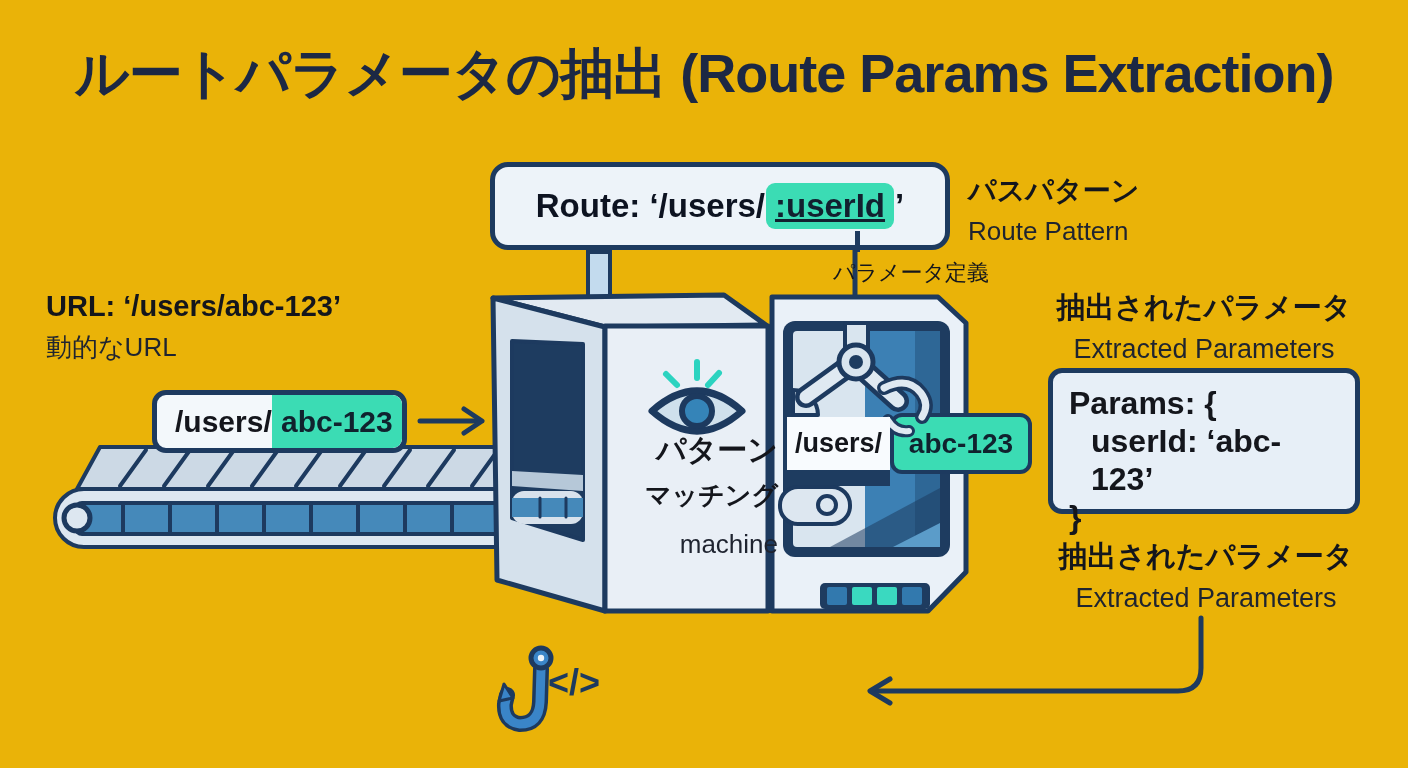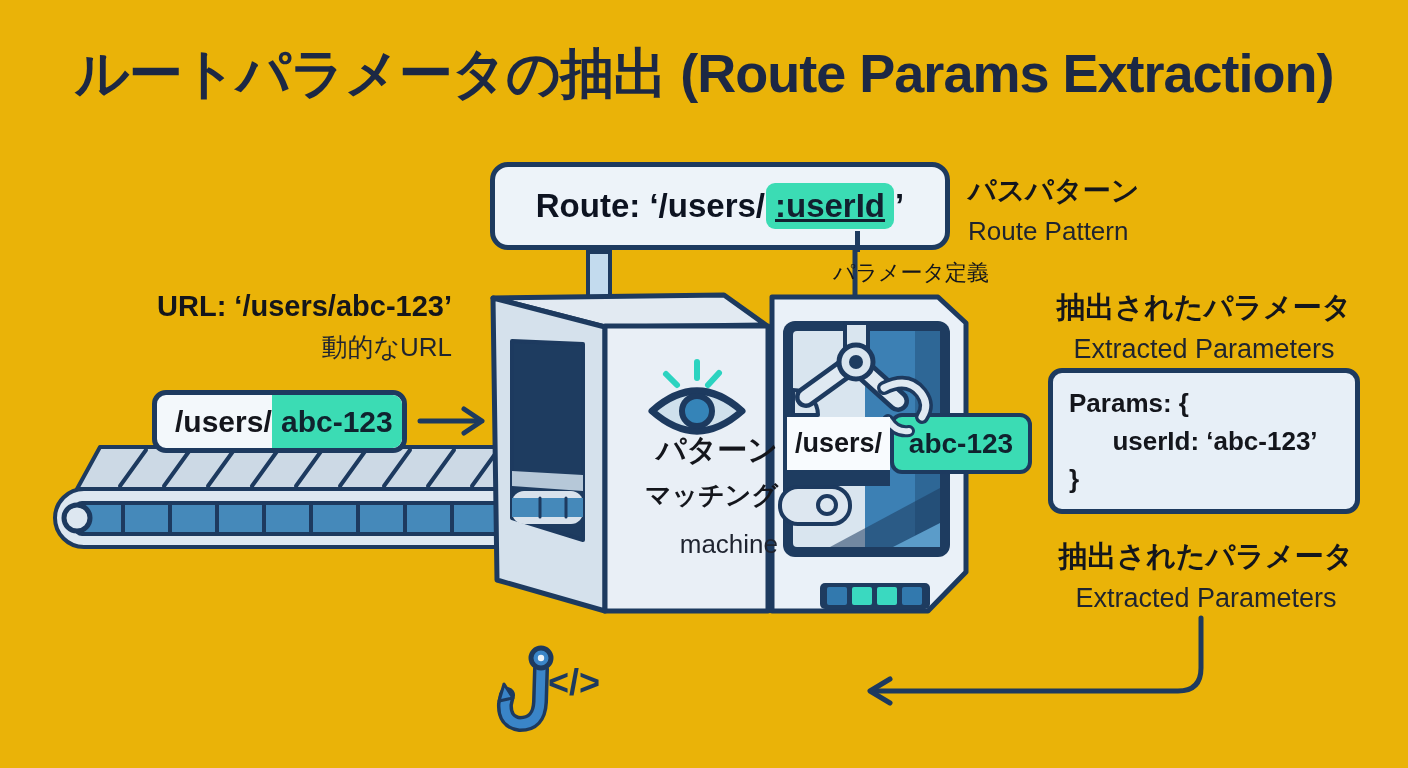--- a/index.html
+++ b/index.html
@@ -17,21 +17,21 @@
     border-radius:18px;display:flex;align-items:center;justify-content:center;font-size:33px;font-weight:700;color:#0d1321;}
   .route-sign .hl{background:var(--teal);border-radius:9px;padding:4px 9px;margin:0 1px;color:#12202f;text-decoration:underline;}
   .sign-stem{position:absolute;left:360px;top:64px;width:5px;height:21px;background:var(--navy);}
 
   .path-pattern{left:968px;top:172px;}
   .path-pattern .ja{font-size:28px;font-weight:700;}
   .path-pattern .en{font-size:26px;margin-top:6px;color:#1f2430;}
 
   .param-def{left:833px;top:258px;font-size:22px;}
 
-  .url-label{left:40px;top:290px;width:412px;text-align:right;}
+  .url-label{left:46px;top:290px;width:412px;text-align:left;}
   .url-label .main{font-size:29px;font-weight:700;}
   .url-label .sub{font-size:26px;margin-top:7px;color:#1f2430;}
 
   .conveyor-tag{left:152px;top:390px;width:255px;height:63px;background:#f3f8fb;border:5px solid var(--navy);
     border-radius:14px;display:flex;align-items:stretch;overflow:hidden;z-index:3;}
   .conveyor-tag .pre{display:flex;align-items:center;padding-left:18px;font-size:30px;font-weight:700;}
   .conveyor-tag .val{flex:1;background:var(--teal);border-radius:0 9px 9px 0;display:flex;align-items:center;
     justify-content:center;font-size:30px;font-weight:700;color:#10222e;}
 
   .machine-label{left:612px;top:430px;width:166px;text-align:right;}
@@ -43,22 +43,22 @@
     justify-content:center;font-size:27px;font-weight:700;}
   .machine-tag-text{left:892px;top:415px;width:138px;height:57px;display:flex;align-items:center;
     justify-content:center;font-size:28px;font-weight:700;color:#10222e;}
 
   .extracted-top{left:1048px;top:288px;width:312px;text-align:center;}
   .extracted-top .ja,.extracted-bottom .ja{font-size:29px;font-weight:700;}
   .extracted-top .en,.extracted-bottom .en{font-size:27px;margin-top:6px;color:#1f2430;}
   .extracted-bottom{left:1050px;top:537px;width:312px;text-align:center;}
 
   .params-box{left:1048px;top:368px;width:312px;height:146px;background:#e7eff7;border:5px solid var(--navy);
-    border-radius:14px;padding:11px 16px;font-size:26px;font-weight:700;line-height:38px;}
-  .params-box .indent{padding-left:22px;text-align:center;}
+    border-radius:14px;padding:11px 16px;font-size:32px;font-weight:700;line-height:38px;}
+  .params-box .indent{padding-left:22px;}
 
   .hook-code{left:548px;top:662px;font-size:36px;font-weight:700;color:var(--navy);}
   .hook-label{left:600px;top:672px;font-size:28px;font-weight:700;}
 </style>
 </head>
 <body>
 
 <div id="stage">
 
   <svg id="art" width="1408" height="768" viewBox="0 0 1408 768">

